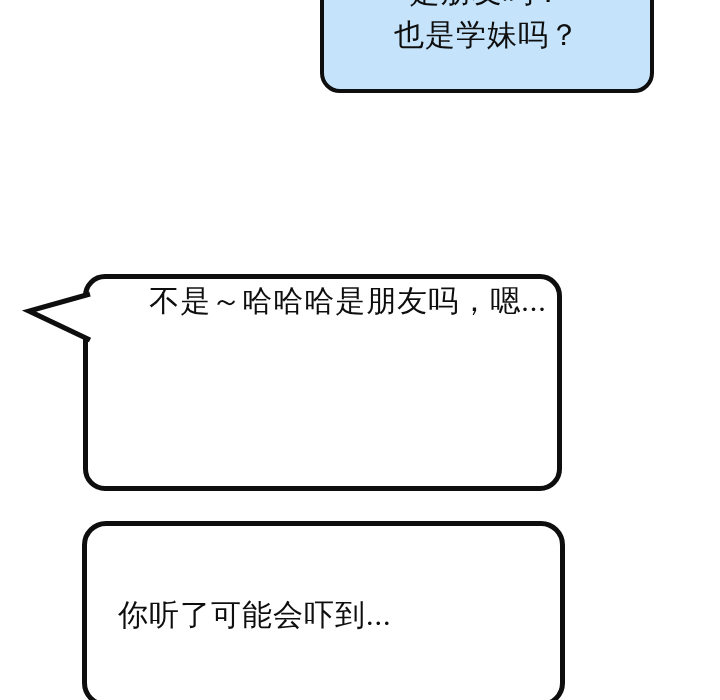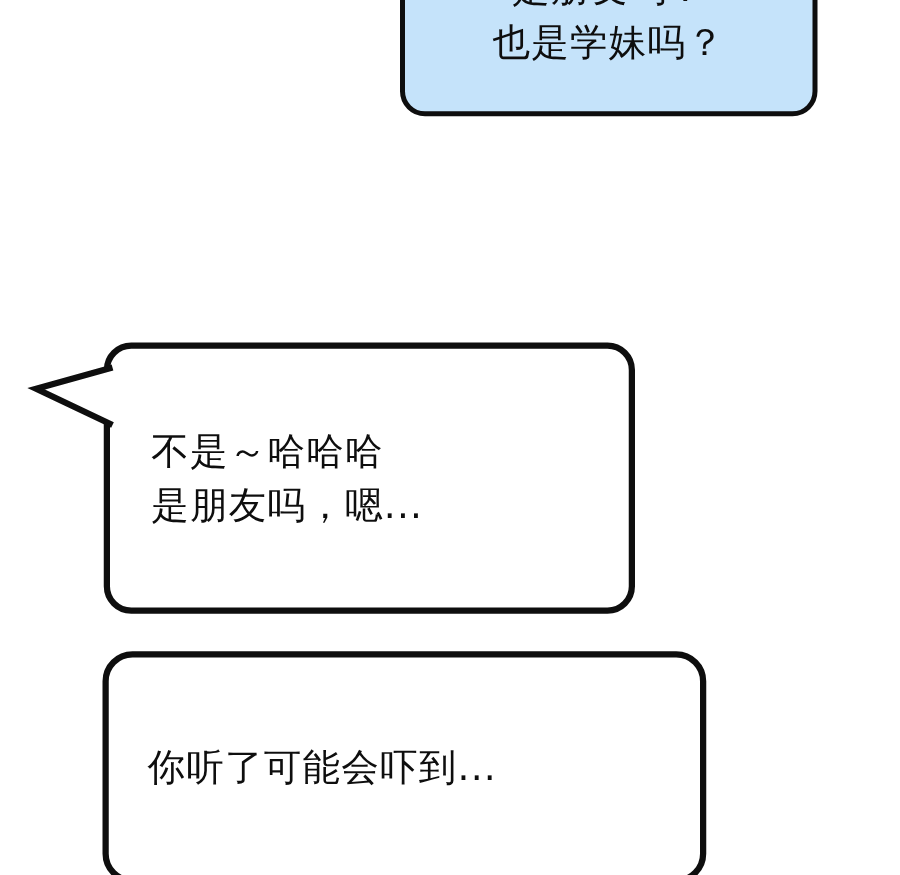--- a/index.html
+++ b/index.html
@@ -20,43 +20,44 @@
     box-sizing: border-box;
     border: 5px solid #0e0e0e;
     background: #ffffff;
     color: #0e0e0e;
     font-size: 30px;
     line-height: 43px;
     letter-spacing: 1px;
   }
   .bubble .line {
     white-space: nowrap;
+    font-family: Liberation Serif, serif;
   }
   
   .bubble-question {
     left: 320px;
     top: -62px;
     width: 334px;
     height: 155px;
     border-width: 4px;
     border-radius: 20px;
     text-align: center;
     padding-top: 28px;
   }
   
   .bubble-reply {
     left: 83px;
     top: 274px;
-    width: 425px;
+    width: 479px;
     height: 217px;
     border-radius: 22px;
     display: flex;
-    flex-direction: column;
+    flex-direction: row;
     justify-content: center;
-    padding-left: 33px;
+    padding-left: 51px;
   }
   
   .bubble-followup {
     left: 82px;
     top: 521px;
     width: 483px;
     height: 186px;
     border-radius: 24px;
     display: flex;
     align-items: center;

